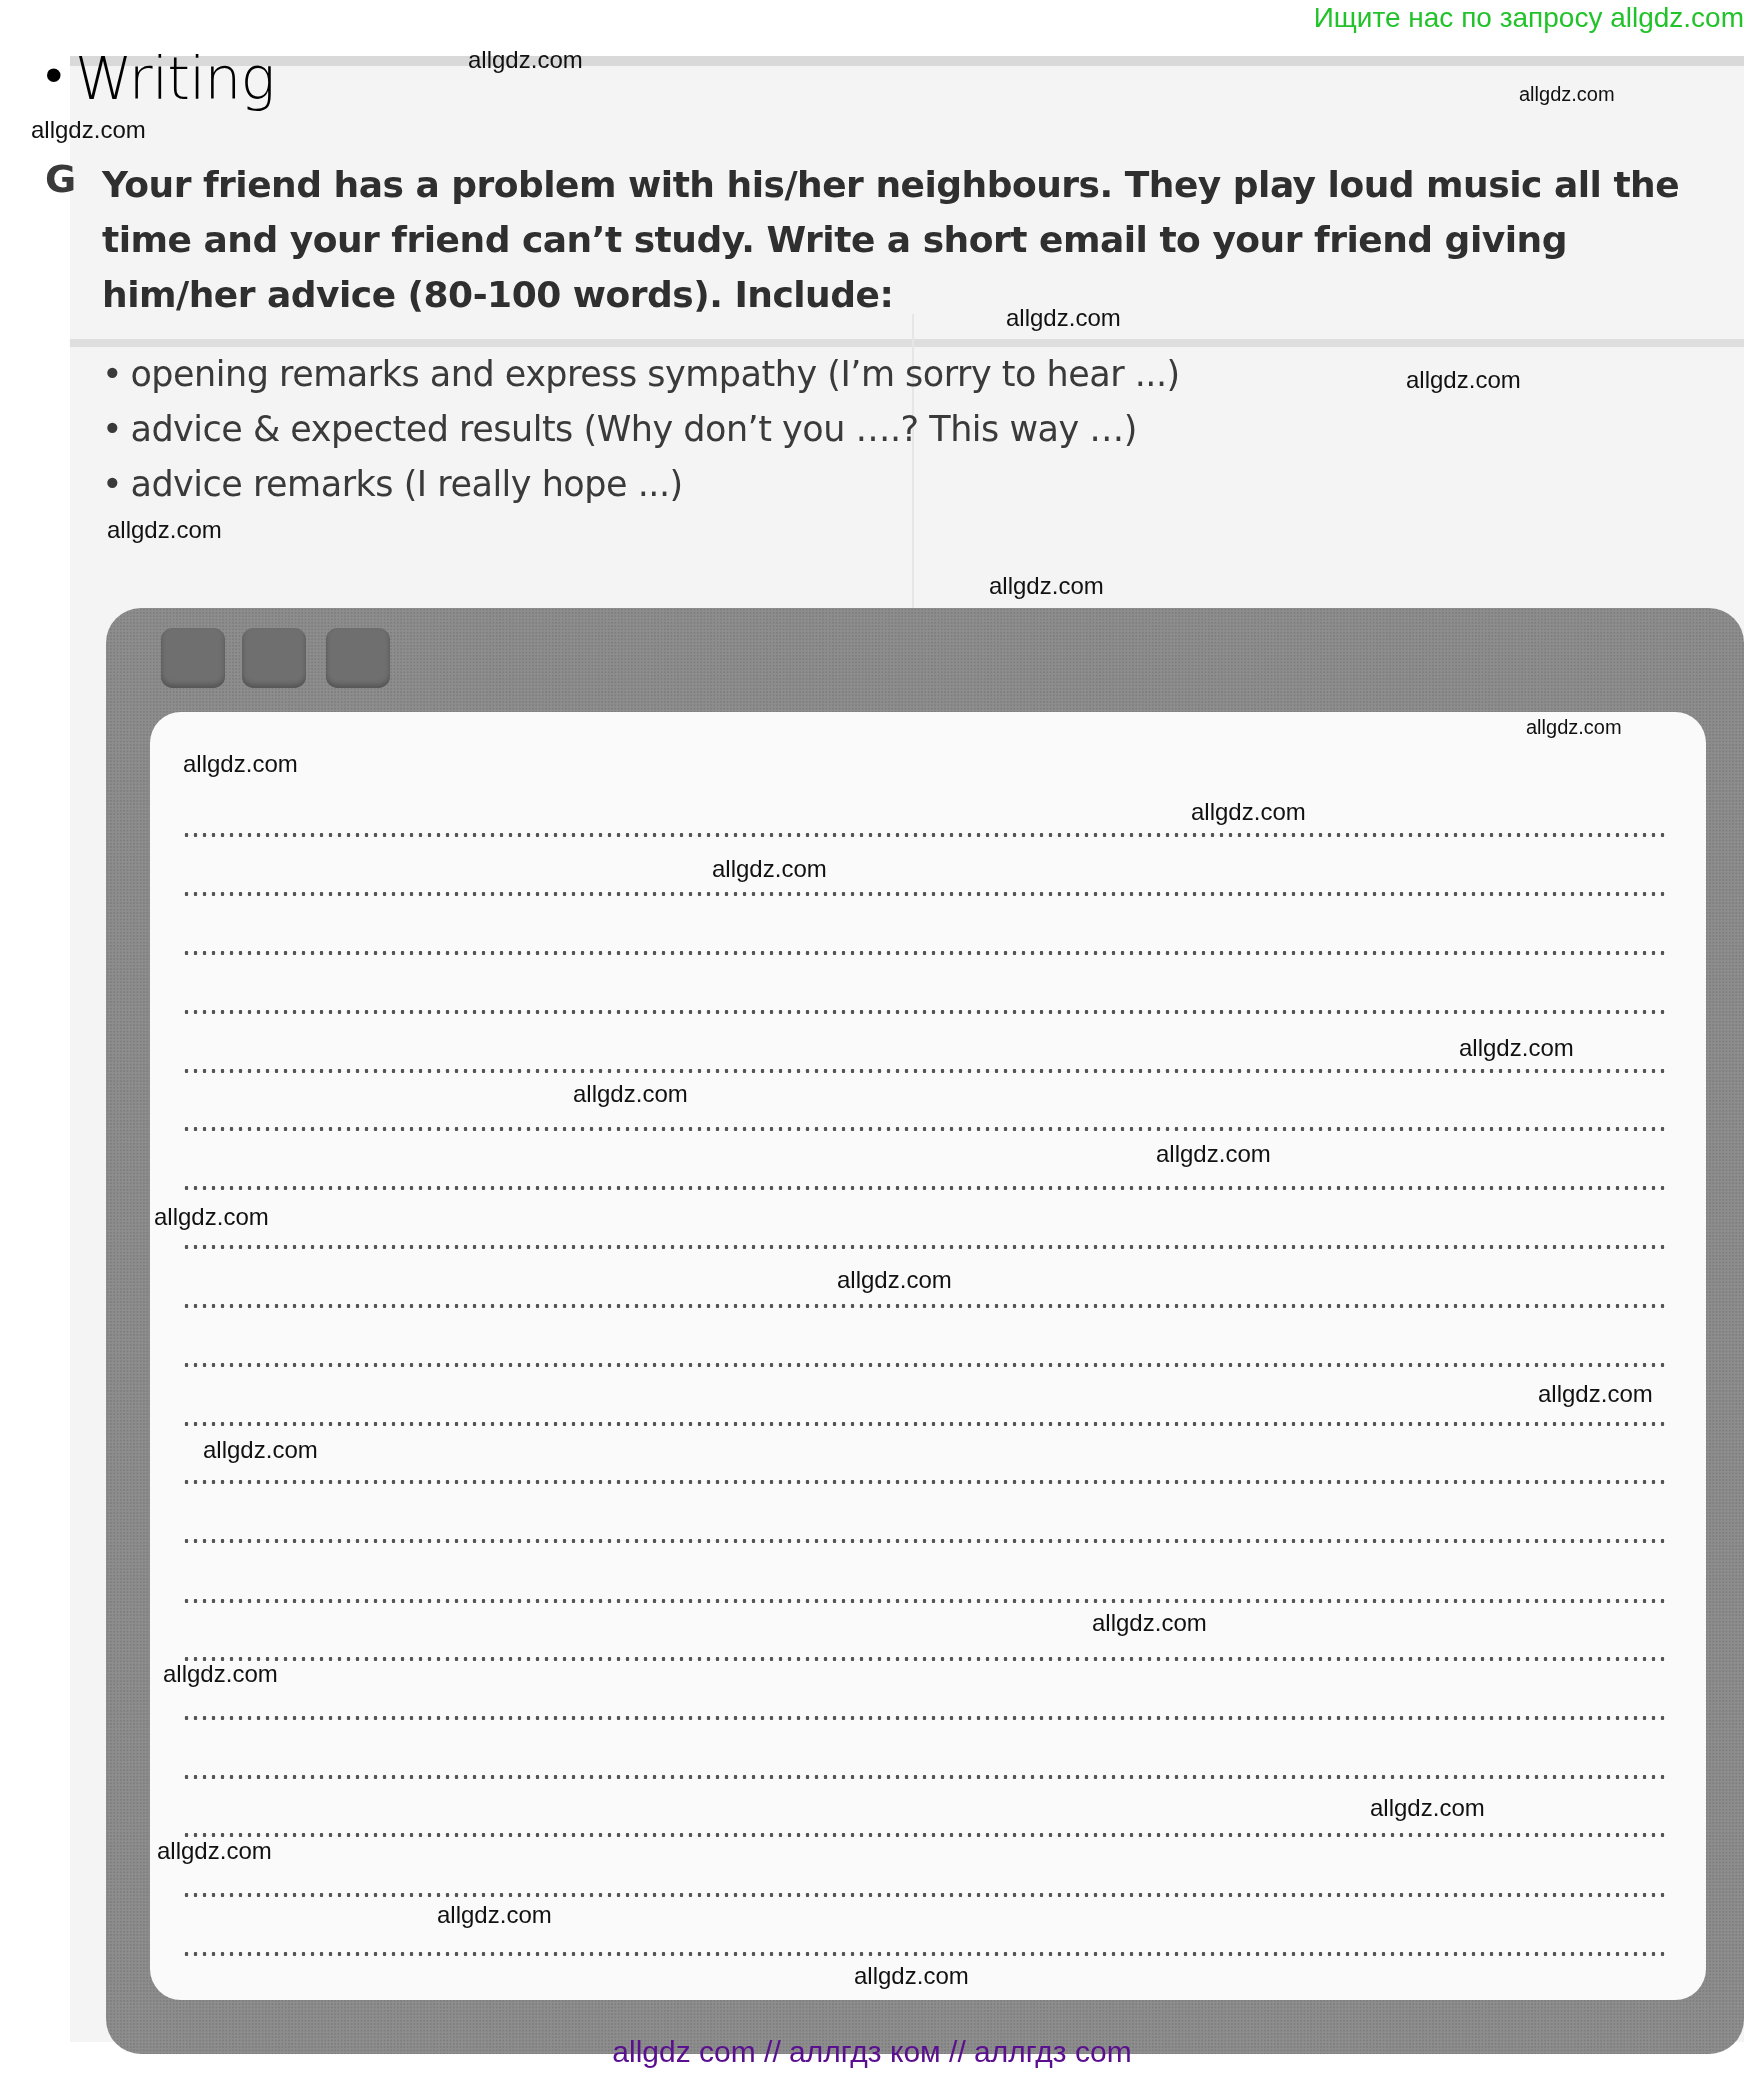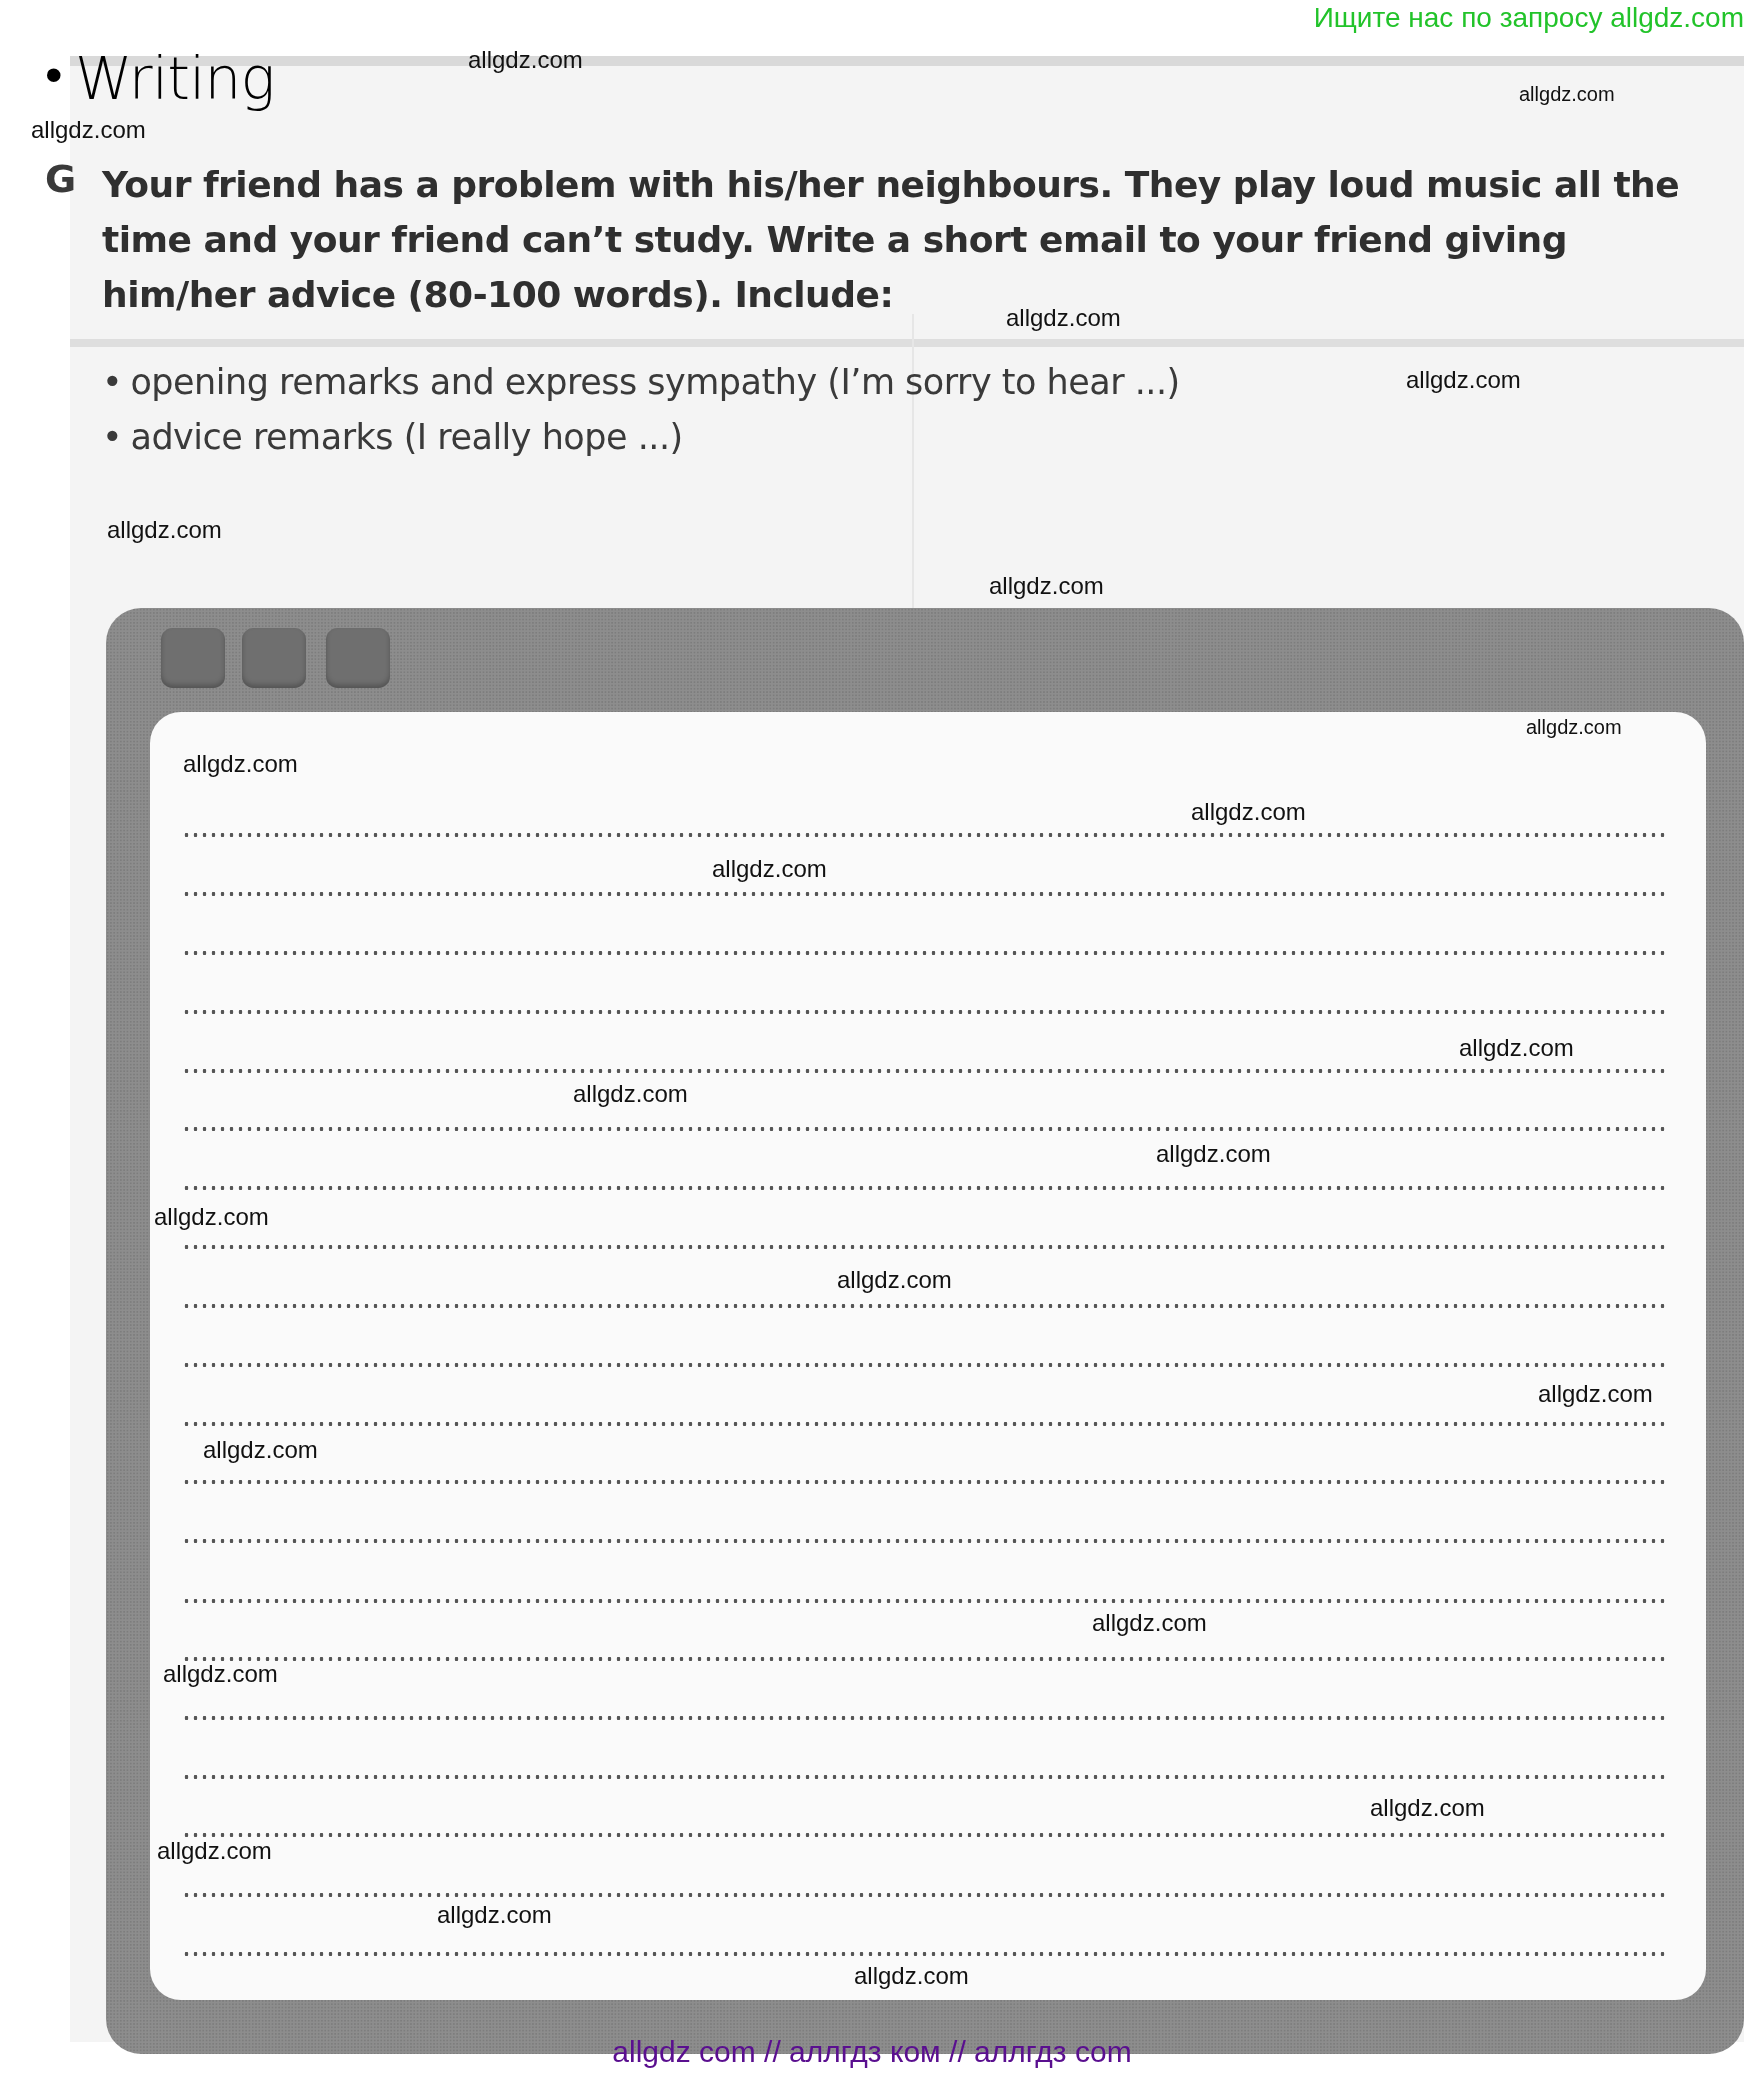--- a/index.html
+++ b/index.html
@@ -40,21 +40,21 @@
   .task-letter {
     position:absolute; left:45px; top:157px; font-size:38px; font-weight:bold; color:#3a3a3a;
     font-family:"DejaVu Sans", sans-serif;
   }
   .task-text {
     position:absolute; left:102px; top:157px; width:1620px;
     font-size:36px; font-weight:bold; color:#2f2f2f; line-height:55px;
     font-family:"DejaVu Sans", sans-serif; letter-spacing:-0.5px;
   }
   .includes {
-    position:absolute; left:102px; top:355px; list-style:none; margin:0; padding:0;
+    position:absolute; left:102px; top:347px; list-style:none; margin:0; padding:0;
     font-family:"DejaVu Sans", sans-serif; font-size:35px; color:#3a3a3a; letter-spacing:-0.5px;
   }
   .includes li { height:55px; line-height:55px; }
   .includes li::before { content:"•"; margin-right:8.3px; }
   .frame {
     position:absolute; left:106px; top:608px; width:1638px; height:1446px;
     background:#8d8d8d; border-radius:35px;
     background-image: radial-gradient(#7d7d7d 0.8px, transparent 0.8px);
     background-size:3.3px 3.3px;
   }
@@ -84,20 +84,21 @@
 
 <div class="section-title">
   <span class="bullet">•</span><span>Writing</span>
 </div>
 
 <div class="task-letter">G</div>
 <div class="task-text">Your friend has a problem with his/her neighbours. They play loud music all the time and your friend can’t study. Write a short email to your friend giving him/her advice (80-100 words). Include:</div>
 
 <ul class="includes">
   <li>opening remarks and express sympathy (I’m sorry to hear ...)</li>
+  <li>advice &amp; expected results (Why don’t you ….? This way …)</li>
   <li>advice remarks (I really hope ...)</li>
 </ul>
 
 <div class="frame"></div>
 <div class="frame-btn" style="left:161px"></div>
 <div class="frame-btn" style="left:242px"></div>
 <div class="frame-btn" style="left:326px"></div>
 
 <div class="panel"></div>
 

